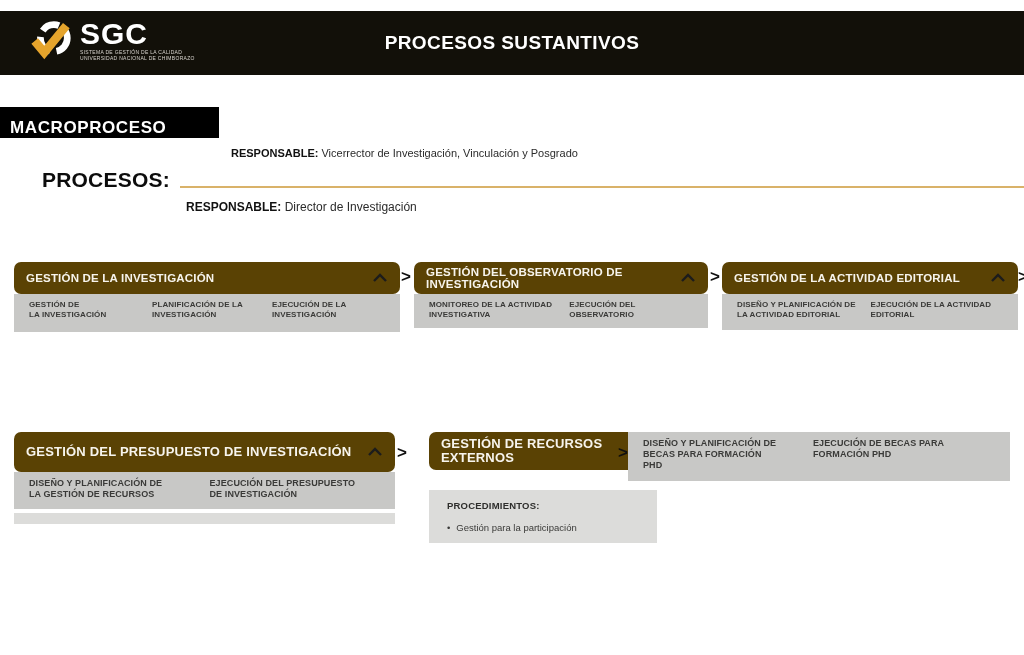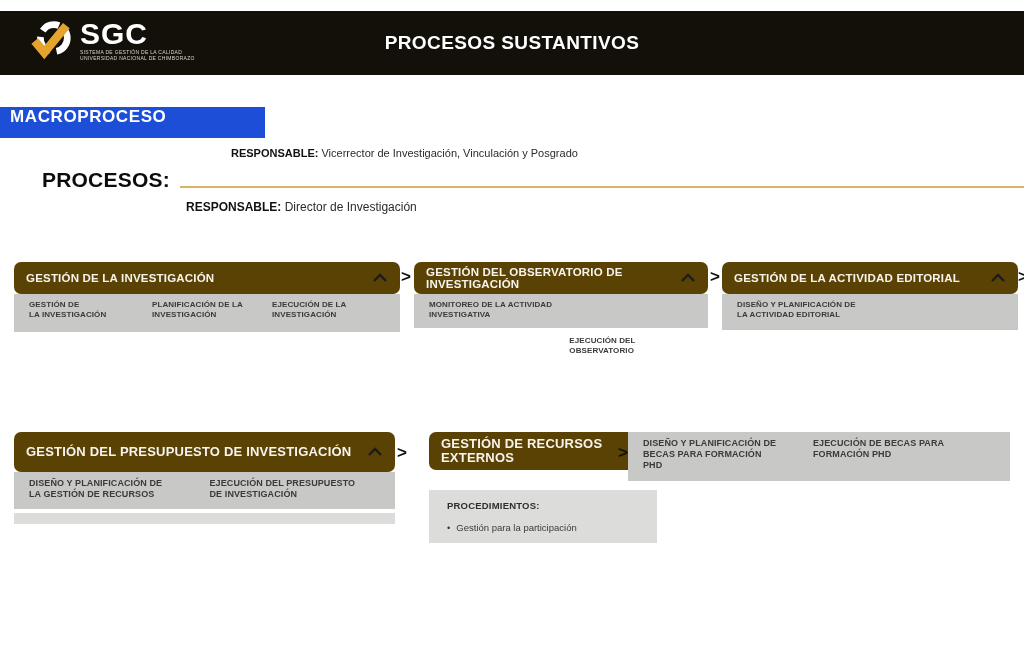--- a/index.html
+++ b/index.html
@@ -16,22 +16,22 @@
   .logo-text { display:flex; flex-direction:column; }
   .logo-acronym { color:#ffffff; font-weight:bold; font-size:30px; line-height:30px; letter-spacing:1px; }
   .logo-sub { color:#d8d5cf; font-size:5px; line-height:6px; letter-spacing:0.3px; }
   .topbar-title {
     position:absolute; left:0; right:0; top:21px; text-align:center;
     color:#ffffff; font-weight:bold; font-size:19px; letter-spacing:0.4px;
   }
 
   
   .macro-box {
-    position:absolute; left:0; top:107px; width:265px; height:31px;
-    background:#1d4ed8; display:flex; align-items:flex-start; padding-left:10px;
+    position:absolute; left:0; top:107px; width:219px; height:31px;
+    background:#000000; display:flex; align-items:flex-end; padding-left:10px;
   }
   .macro-box span { color:#ffffff; font-weight:bold; font-size:17px; letter-spacing:0.6px; }
   .macro-title {
     position:absolute; left:230px; top:102px;
     color:#0c0c0c; font-weight:bold; font-size:28px; line-height:34px; letter-spacing:-0.3px;
   }
   .resp-line { position:absolute; color:#2b2b2b; font-size:11px; }
   .resp1 { left:231px; top:147px; }
   .resp2 { left:186px; top:200px; font-size:12px; }
   .resp-line b { color:#111111; }
@@ -135,35 +135,37 @@
   <div class="card row1" style="left:414px; top:262px; width:294px;">
     <div class="card-header">
       <span class="card-title">GESTIÓN DEL OBSERVATORIO DE INVESTIGACIÓN</span>
       <svg class="chev" width="16" height="10" viewBox="0 0 16 10">
         <polyline points="2,8 8,2 14,8" fill="none" stroke="#1c1c1c" stroke-width="2.4"></polyline>
       </svg>
     </div>
     <div class="card-body" style="height:34px;">
       <div class="col" style="width:145px;">MONITOREO DE LA ACTIVIDAD
 INVESTIGATIVA</div>
-      <div class="col" style="width:135px;margin-top:36px;">EJECUCIÓN DEL OBSERVATORIO</div>
+      <div class="col" style="width:135px;">EJECUCIÓN DEL OBSERVATORIO</div>
     </div>
   </div>
   <div class="flow-arrow" style="left:710px; top:268px;">&gt;</div>
 
   <div class="card row1" style="left:722px; top:262px; width:296px;">
     <div class="card-header">
       <span class="card-title">GESTIÓN DE LA ACTIVIDAD EDITORIAL</span>
       <svg class="chev" width="16" height="10" viewBox="0 0 16 10">
         <polyline points="2,8 8,2 14,8" fill="none" stroke="#1c1c1c" stroke-width="2.4"></polyline>
       </svg>
     </div>
     <div class="card-body" style="height:36px;">
       <div class="col" style="width:134px;">DISEÑO Y PLANIFICACIÓN DE
 LA ACTIVIDAD EDITORIAL</div>
+      <div class="col" style="width:140px;">EJECUCIÓN DE LA ACTIVIDAD
+EDITORIAL</div>
     </div>
   </div>
   <div class="flow-arrow" style="left:1018px; top:268px;">&gt;</div>
 
   <div class="card row2" style="left:14px; top:432px; width:381px;">
     <div class="card-header">
       <span class="card-title">GESTIÓN DEL PRESUPUESTO DE INVESTIGACIÓN</span>
       <svg class="chev" width="16" height="10" viewBox="0 0 16 10">
         <polyline points="2,8 8,2 14,8" fill="none" stroke="#1c1c1c" stroke-width="2.4"></polyline>
       </svg>

